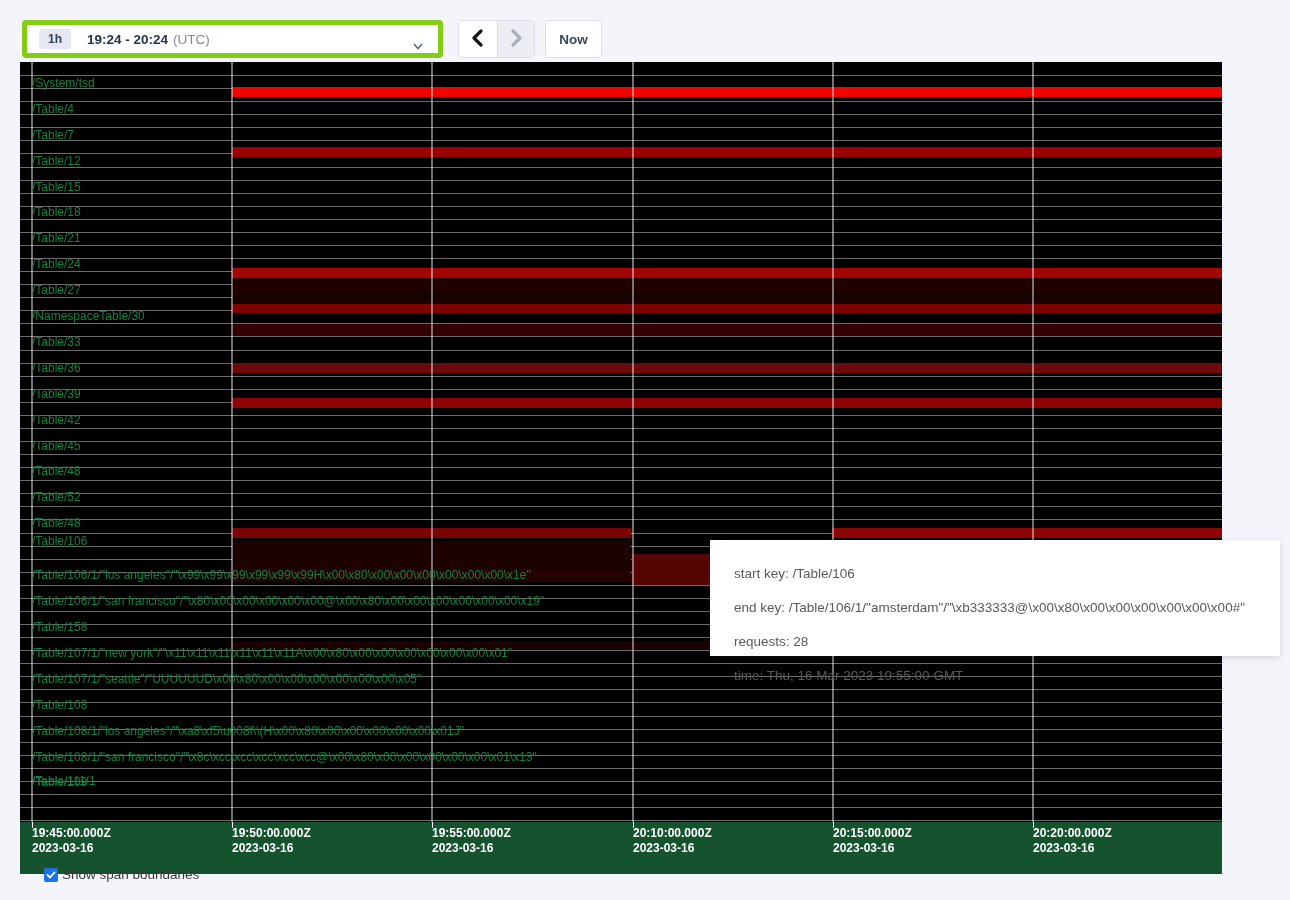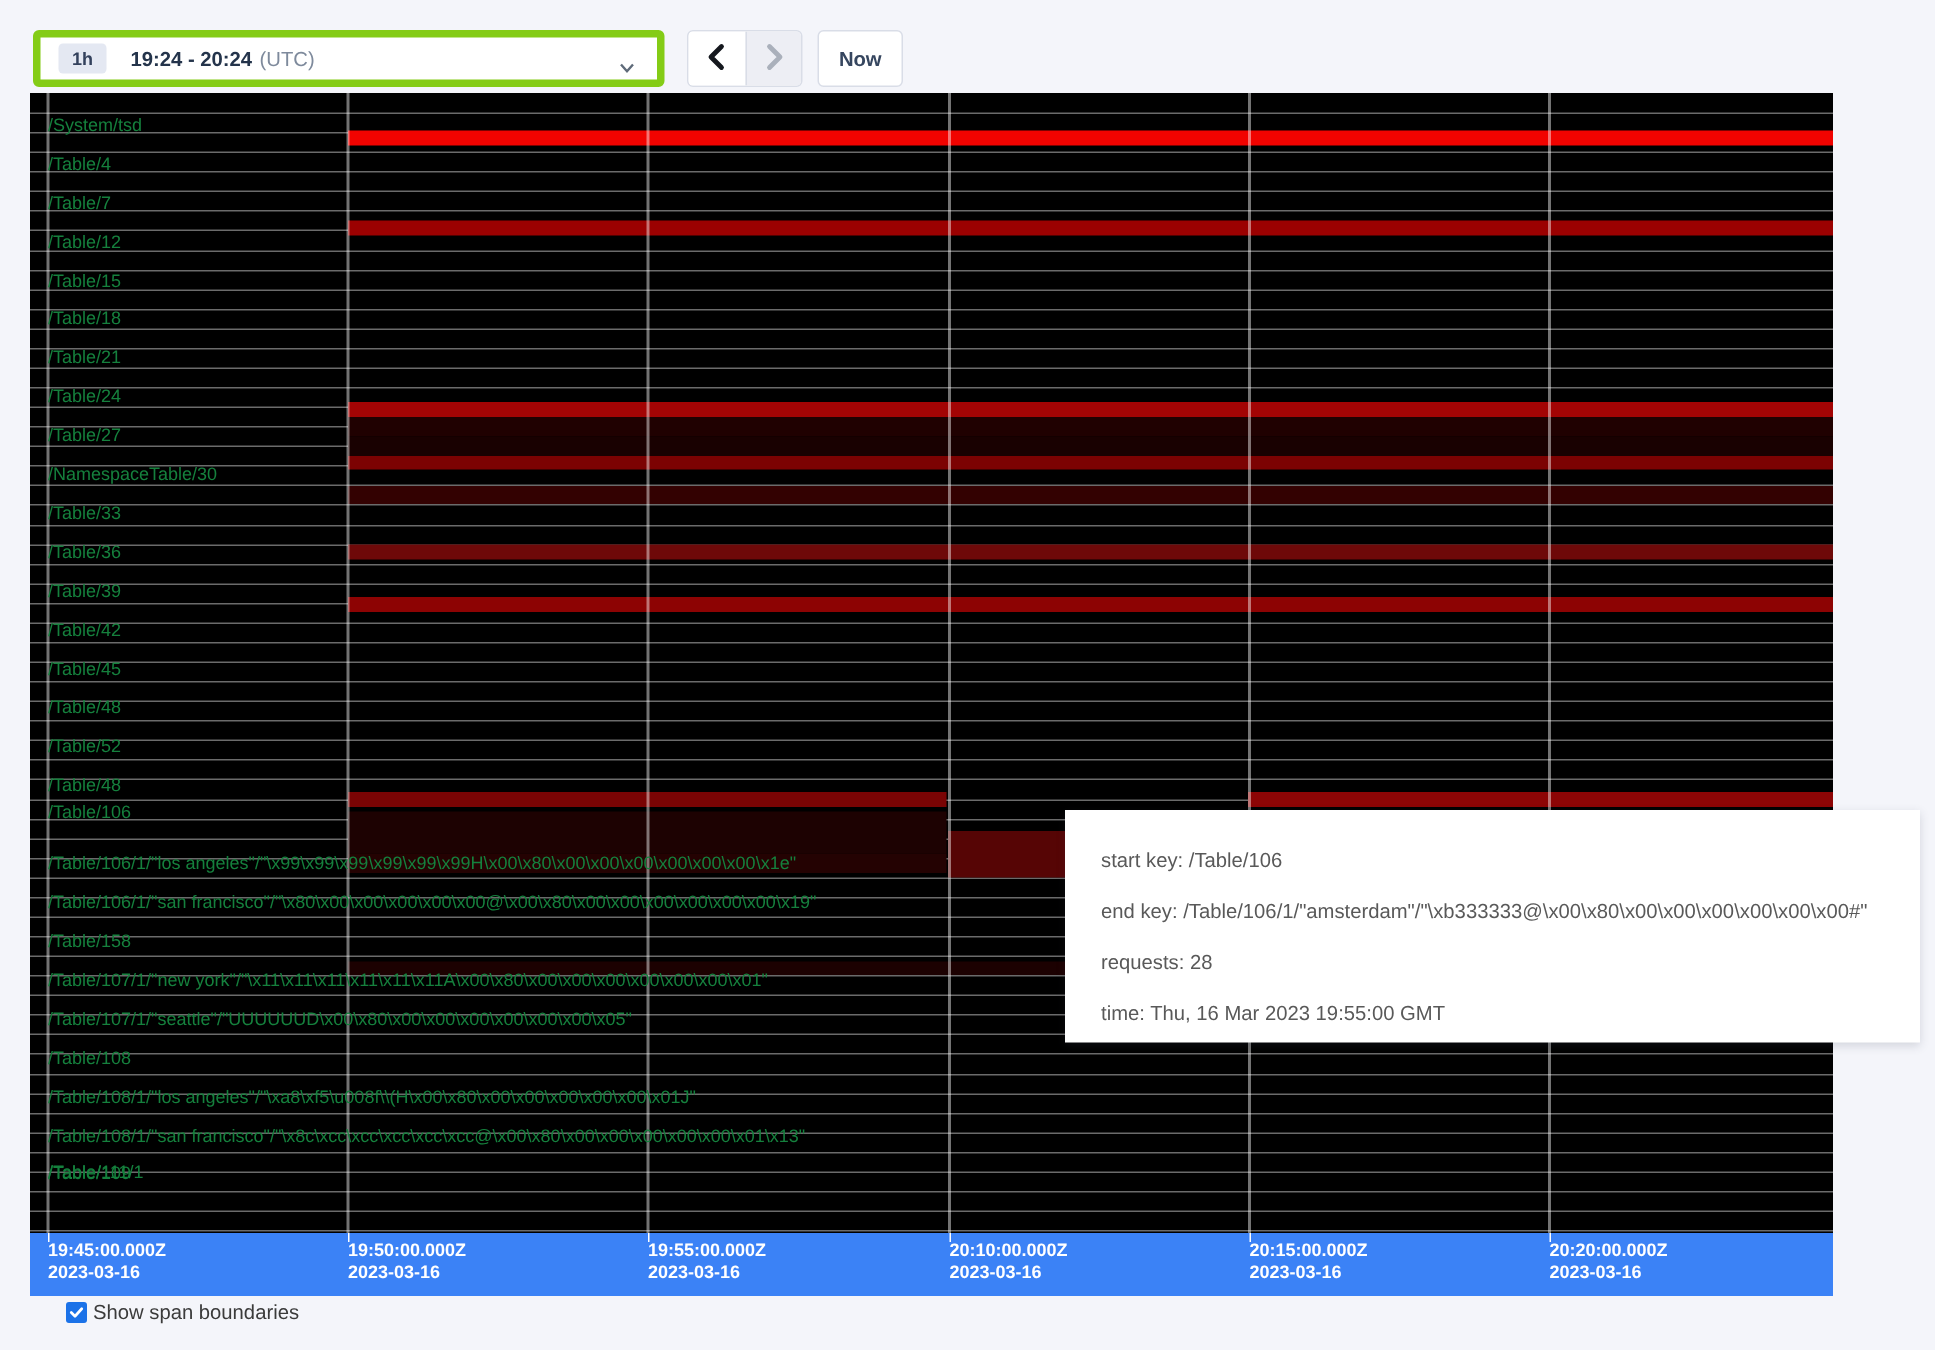--- a/index.html
+++ b/index.html
@@ -44,27 +44,27 @@
 
   
   #heatmap {
     position:absolute; left:20px; top:62px; width:1202px; height:798px;
     background:#000; cursor:crosshair;
   }
   .span-line  { position:absolute; left:0; width:100%; height:1px; background:rgba(255,255,255,0.42); }
   .grid-line  { position:absolute; top:0; width:2px; height:760px; background:rgba(255,255,255,0.45); }
   .hm-bar     { position:absolute; }
   .row-label  { position:absolute; left:12px; color:#15803d; font-size:12px; line-height:14px; white-space:nowrap; }
-  .axis-strip { position:absolute; left:0; top:760px; width:100%; height:42px; background:#3b82f6; }
+  .axis-strip { position:absolute; left:0; top:760px; width:100%; height:52px; background:#14532d; }
   .axis-tick  { position:absolute; top:0; width:1px; height:6px; background:#fff; }
   .axis-label { position:absolute; top:4px; color:#fff; font-size:12px; font-weight:bold; line-height:15px; white-space:nowrap; }
 
   
   .hm-tooltip {
-    position:absolute; left:710px; top:540px; width:570px; height:155px;
+    position:absolute; left:710px; top:540px; width:570px; height:116px;
     background:#fff; box-shadow:0 2px 6px rgba(60,64,90,0.18);
     padding:12px 24px; color:#595959; font-size:13.5px;
   }
   .hm-tooltip .tip-line { margin-top:9px; line-height:25px; white-space:nowrap; overflow:hidden; }
 
   
   .boundaries-row {
     position:absolute; left:20px; top:867px; display:flex; align-items:center; cursor:pointer;margin-left:24px;
   }
   .cb {

